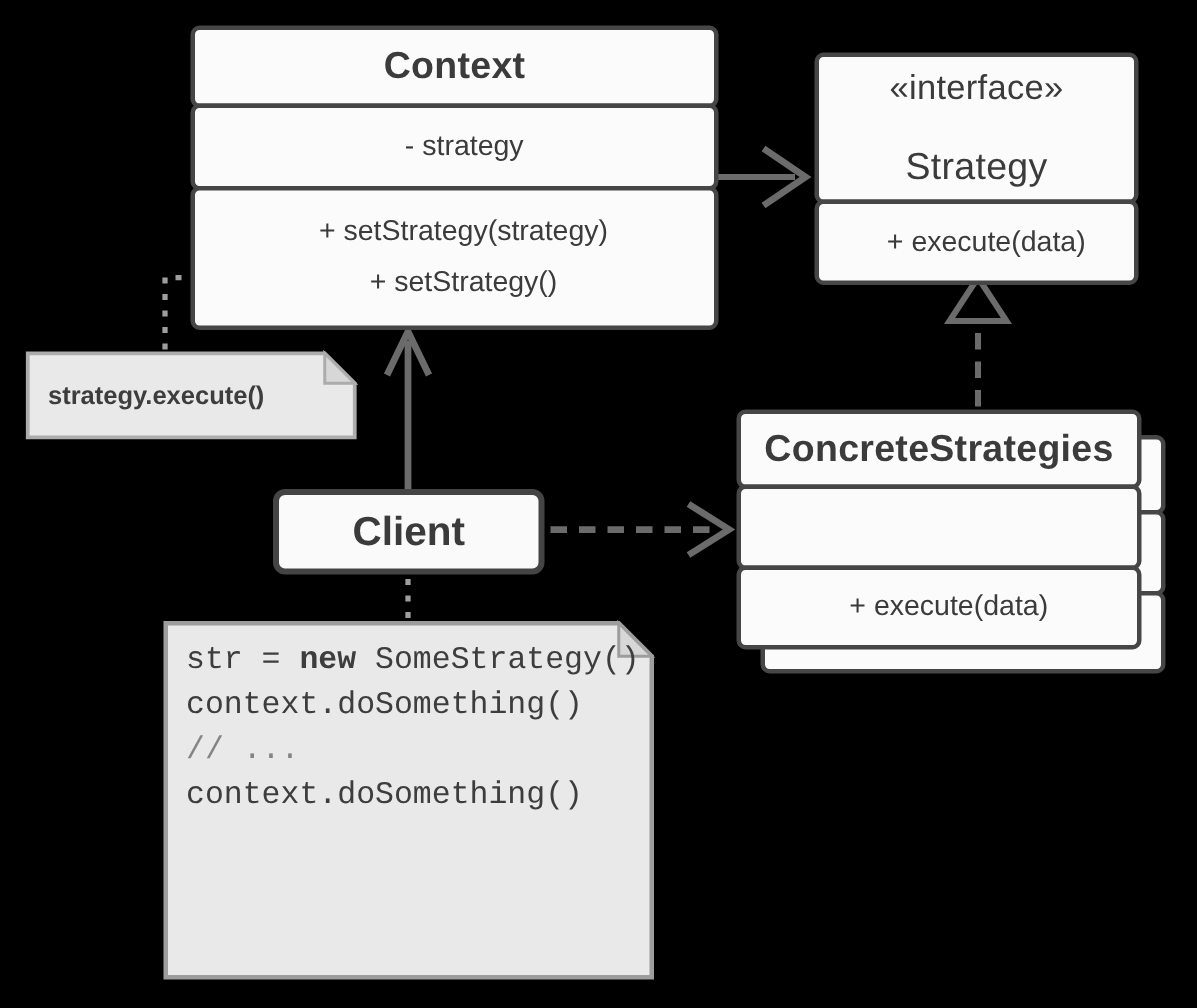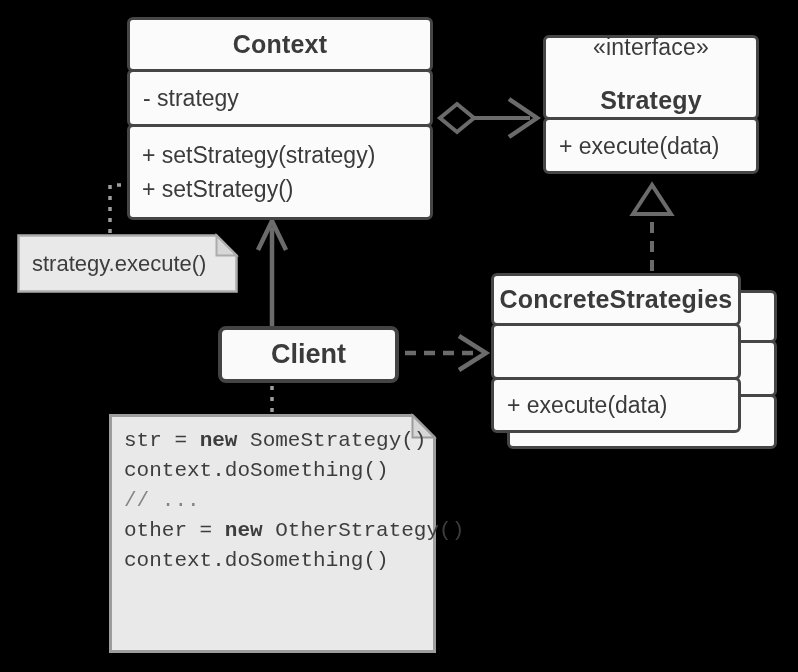--- a/index.html
+++ b/index.html
@@ -43,58 +43,58 @@
     font-weight: 700;
     font-size: 25px;
     letter-spacing: 0.2px;
   }
   .sec .stereotype {
     font-weight: 400;
     font-size: 23px;
     line-height: 31px;
   }
   .sec .cls-name {
-    font-weight: 700;
+    font-weight: 400;
     font-size: 25px;
     line-height: 33px;
     margin-top: 21px;
   }
   .sec.members-sec {
-    align-items: flex-start;
+    align-items: center;
     padding-left: 13px;
-    font-size: 23px;
+    font-size: 19px;
   }
   .member { line-height: 34px; white-space: nowrap; }
   
   .back-box { z-index: 1; }
   
   .client-box {
     position: absolute;
     box-sizing: border-box;
     z-index: 3;
     background: #fafafa;
     border: 4px solid #444444;
     border-radius: 8px;
     display: flex;
     align-items: center;
     justify-content: center;
     font-weight: 700;
     font-size: 27px;
     color: #3b3b3b;
-    margin-left: 36px;
   }
   
   .note-text {
     position: absolute;
     z-index: 3;
     color: #3d3d3d;
     display: flex;
     align-items: center;
-    font-size: 22px;
+    font-size: 17px;
     white-space: nowrap;
+    font-weight: bold;
   }
   .code-lines {
     position: absolute;
     z-index: 3;
     color: #3d3d3d;
     font-size: 21px;
     line-height: 30px;
     white-space: nowrap;
   }
   .code-line .bold { font-weight: 700; }
@@ -136,60 +136,59 @@
       <line x1="652" y1="271" x2="652" y2="217" stroke-width="4" stroke-dasharray="11 8"></line>
       <polygon points="652,185 633,214 671,214" stroke-width="4"></polygon>
     </g>
 
     <g stroke="#6b6b6b" fill="none">
       <line x1="367" y1="353" x2="478" y2="353" stroke-width="4.5" stroke-dasharray="11 8"></line>
       <polyline points="459,336 486,353 459,370" stroke-width="4.5"></polyline>
     </g>
   </svg>
 
-  <div class="uml-class" style="left:127px; top:17px; width:306px;">
+  <div class="uml-class" style="left:127px; top:17px; width:352px;">
     <div class="sec title-sec" style="height:55px;">Context</div>
     <div class="sec members-sec" style="height:58px;">
       <div class="member">- strategy</div>
     </div>
     <div class="sec members-sec" style="height:96px;padding-left:12px;">
       <div class="member">+ setStrategy(strategy)</div>
       <div class="member">+ setStrategy()</div>
     </div>
   </div>
 
   <div class="uml-class" style="left:543px; top:35px; width:216px;">
-    <div class="sec title-sec" style="height:85px;justify-content:flex-end;">
+    <div class="sec title-sec" style="height:101px;">
       <div class="stereotype">«interface»</div>
       <div class="cls-name">Strategy</div>
     </div>
     <div class="sec members-sec" style="height:57px;">
       <div class="member">+ execute(data)</div>
     </div>
   </div>
 
   <div class="uml-class back-box" style="left:507px; top:290px; width:270px;">
     <div class="sec" style="height:53px;"></div>
     <div class="sec" style="height:57px;"></div>
     <div class="sec" style="height:55px;"></div>
   </div>
 
-  <div class="uml-class" style="left:491px; top:273px; width:250px;">
+  <div class="uml-class" style="left:491px; top:273px; width:270px;">
     <div class="sec title-sec" style="height:53px;">ConcreteStrategies</div>
     <div class="sec" style="height:57px;"></div>
     <div class="sec members-sec" style="height:56px;">
       <div class="member">+ execute(data)</div>
     </div>
   </div>
 
   <div class="client-box" style="left:182px; top:326px; width:181px; height:57px;">Client</div>
 
   <div class="note-text" style="left:32px; top:235px; width:190px; height:57px;">strategy.execute()</div>
 
   <div class="code-lines" style="left:124px; top:426px; width:300px;font-family:Liberation Mono, monospace;">
       <div class="code-line"><span>str = </span><span class="bold">new</span><span> SomeStrategy()</span></div>
       <div class="code-line"><span>context.doSomething()</span></div>
       <div class="code-line muted"><span>// ...</span></div>
-      <div class="code-line"><span>other = </span><span class="bold">new</span><span> OtherStrategy()</span></div>
       <div class="code-line"><span>context.doSomething()</span></div>
     </div>
 
 </div>
 
 </body></html>

